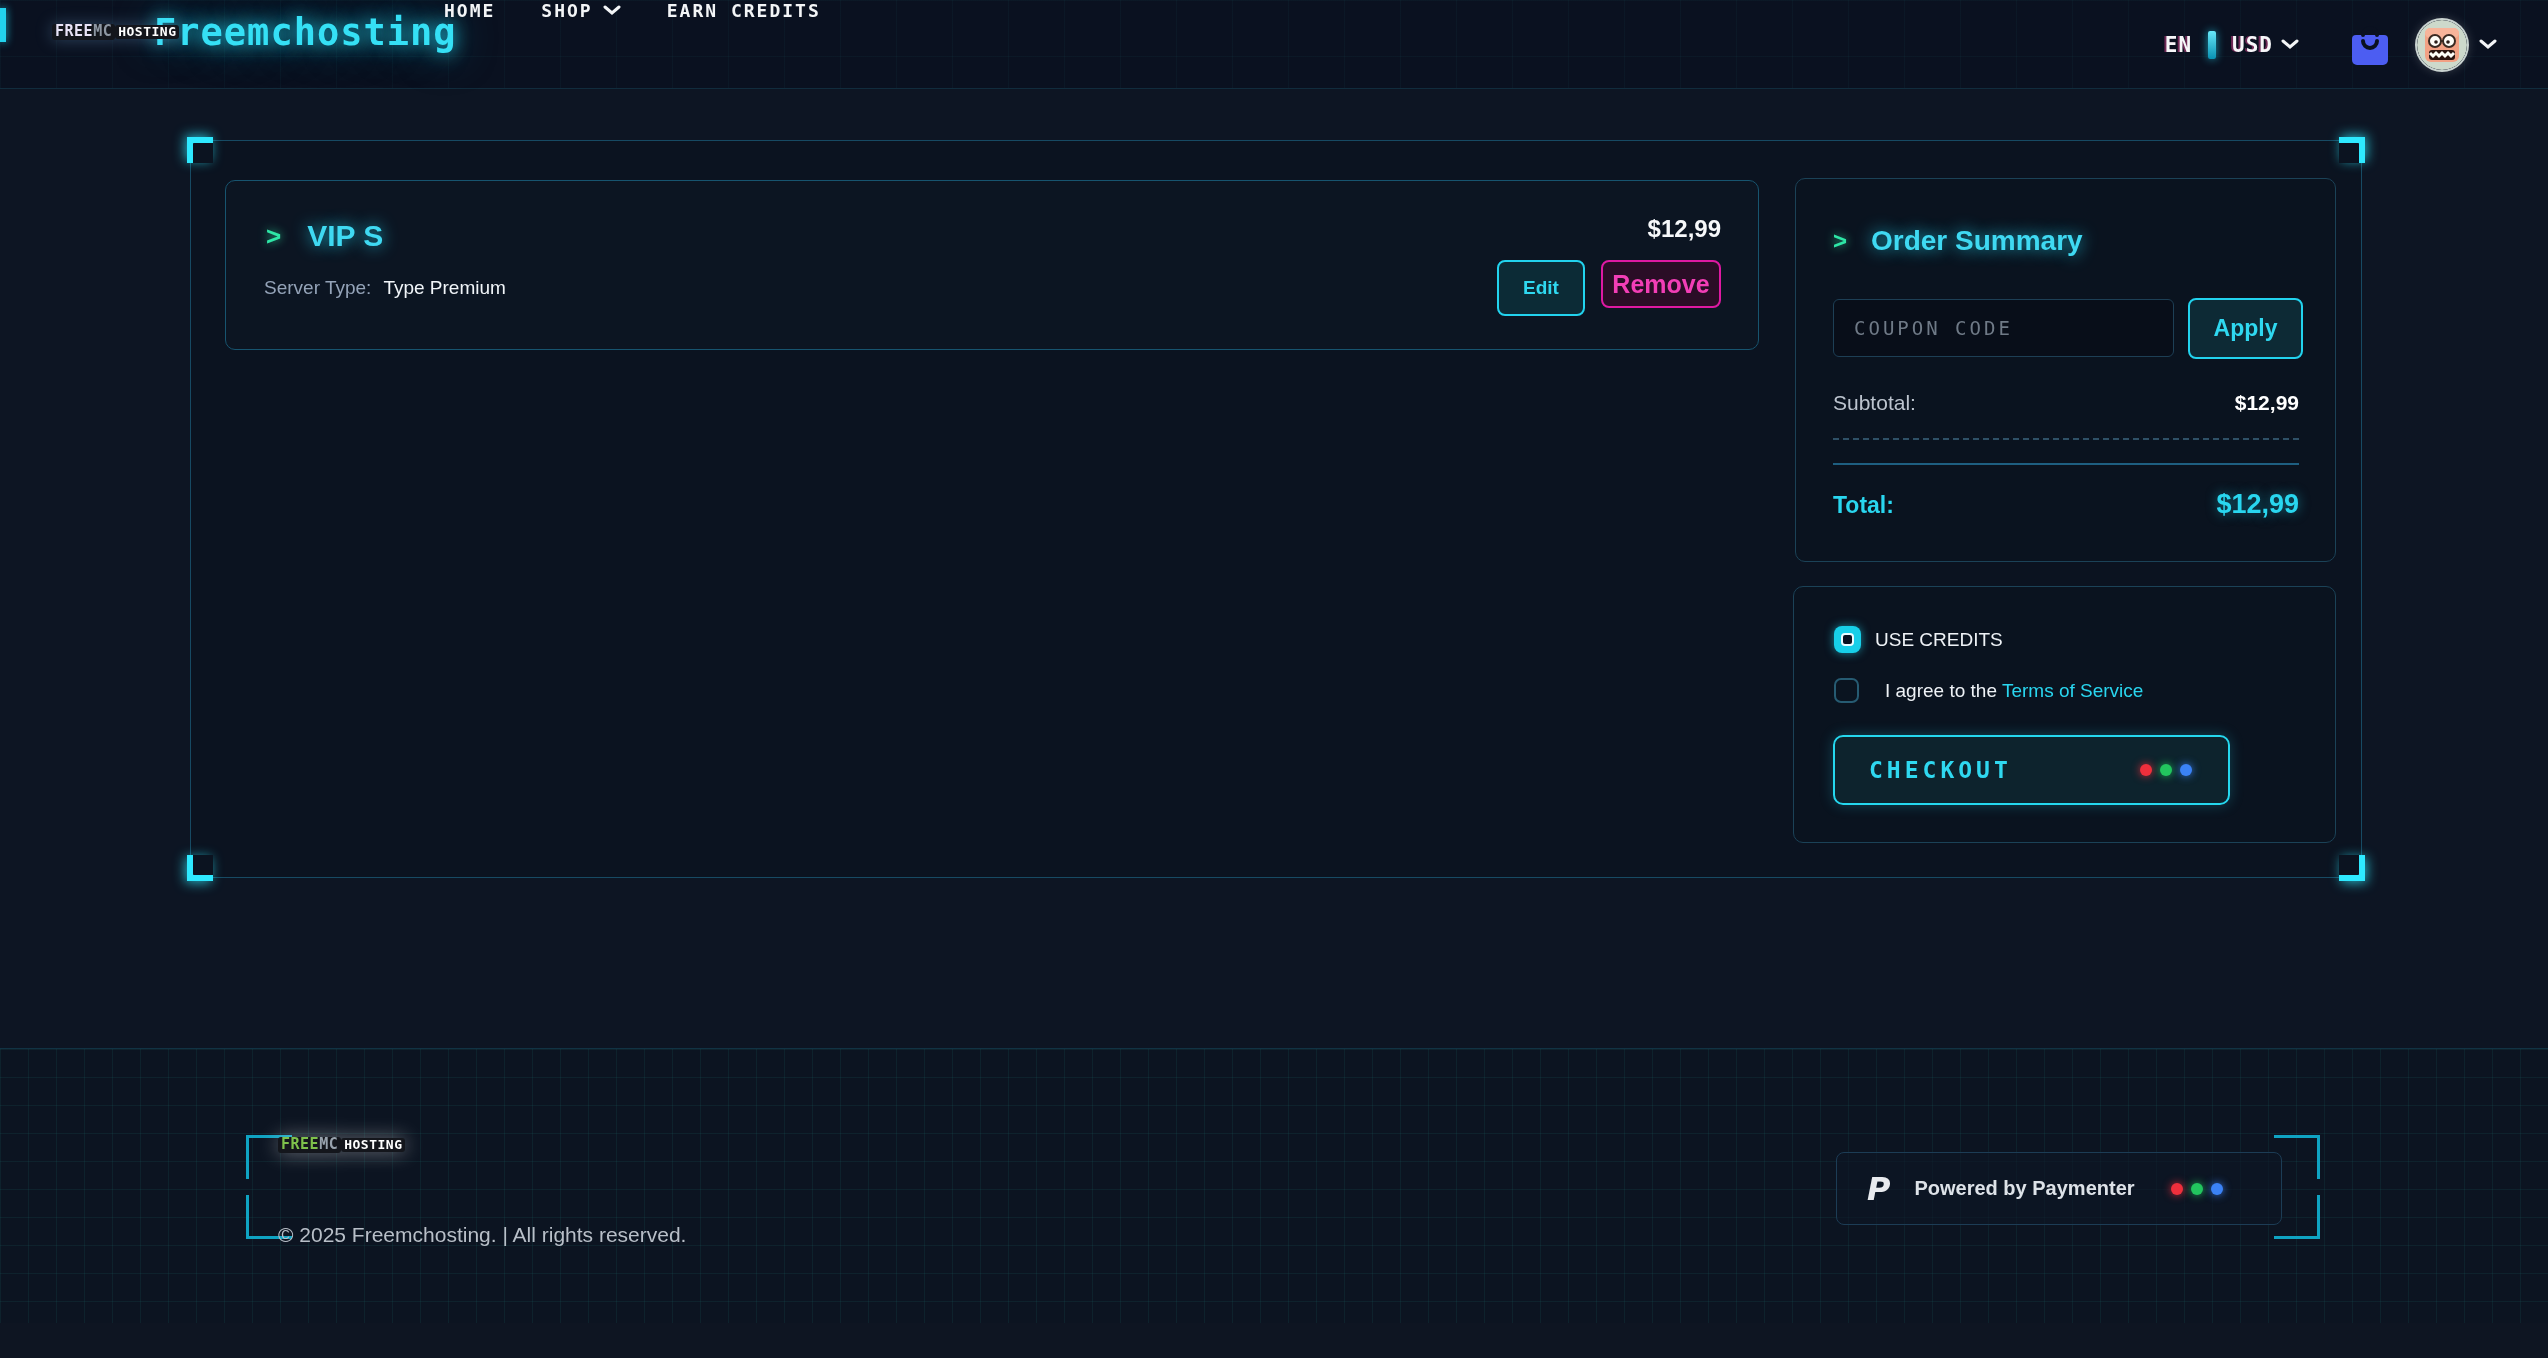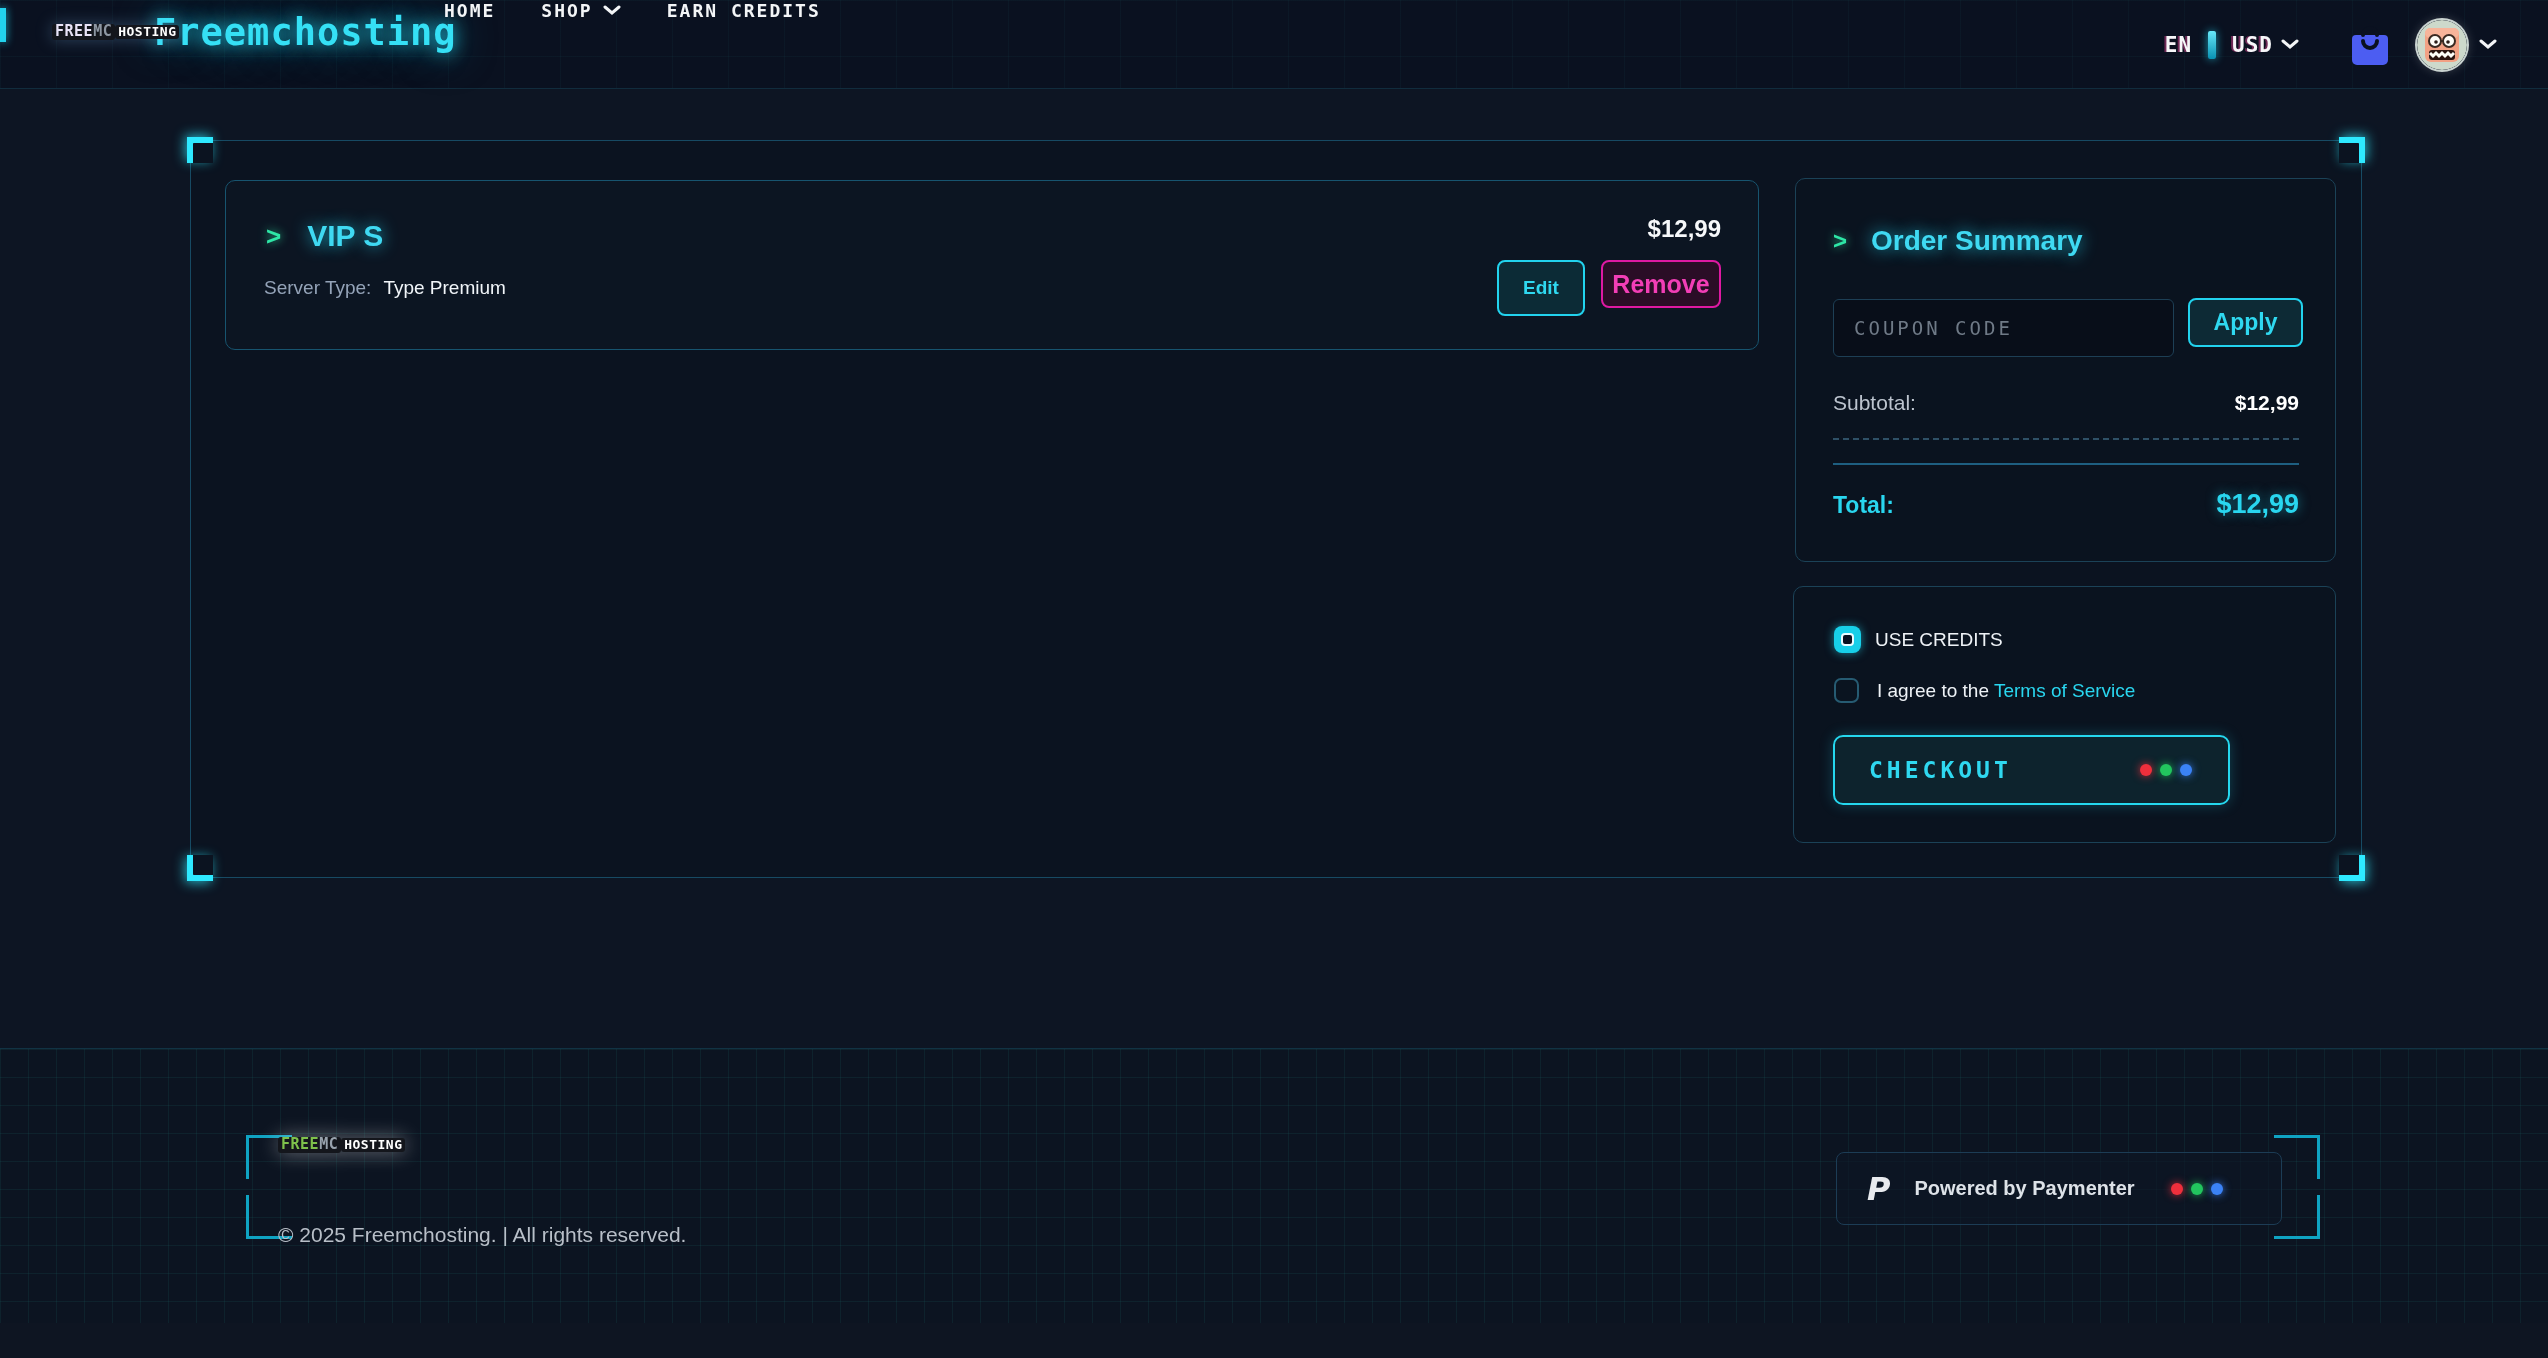--- a/index.html
+++ b/index.html
@@ -93,21 +93,21 @@
   .panel-head { position:absolute; left:37px; top:46px; display:flex; align-items:center; gap:24px; }
   .panel-head .chev-green { font-size:24px; }
   .panel-title { font-size:28px; font-weight:bold; color:#3fd9f2; text-shadow:0 0 16px rgba(34,211,238,.85); }
   .coupon-input {
     position:absolute; left:37px; top:120px; width:341px; height:58px;
     background:rgba(7,14,24,.8); border:1px solid #1d3f55; border-radius:6px;
     color:#cfd6dd; font-family:"DejaVu Sans Mono", monospace; font-size:19px; letter-spacing:3px;
     padding:0 20px; outline:none;
   }
   .coupon-input::placeholder { color:#6f7a87; }
-  .apply-btn { position:absolute; left:392px; top:119px; width:115px; height:49px;
+  .apply-btn { position:absolute; left:392px; top:119px; width:115px; height:61px;
     border:2px solid #22d3ee; background:#0d2a35; color:#2fd8f0; font-size:23px; border-radius:8px; }
   .sum-row { position:absolute; left:37px; right:36px; display:flex; justify-content:space-between; align-items:baseline; }
   .subtotal-row { top:212px; }
   .subtotal-label { font-size:21px; color:#bcc4ce; }
   .subtotal-value { font-size:21px; font-weight:bold; color:#ffffff; }
   .div-dashed { position:absolute; left:37px; right:36px; top:259px; border-top:2px dashed rgba(125,211,252,.32); }
   .div-solid  { position:absolute; left:37px; right:36px; top:284px; border-top:2px solid rgba(56,189,248,.45); }
   .total-row { top:310px; }
   .total-label { font-size:23px; font-weight:bold; color:#29d6ef; }
   .total-value { font-size:27px; font-weight:bold; color:#29d6ef; text-shadow:0 0 12px rgba(34,211,238,.5); }
@@ -116,21 +116,21 @@
   .credits-panel {
     position:absolute; left:1602px; top:445px; width:543px; height:257px;
     border:1px solid #1b4257; border-radius:10px; background:rgba(10,19,31,.35);
   }
   .credits-row { position:absolute; left:40px; top:39px; display:flex; align-items:center; gap:14px; }
   .cbx-checked { width:27px; height:27px; border-radius:8px; background:#17cfe8;
     display:flex; align-items:center; justify-content:center; cursor:pointer;
     box-shadow:0 0 10px rgba(34,211,238,.6); }
   .cbx-inner { width:13px; height:13px; border-radius:4px; background:#0a1220; border:2.5px solid #eafcff; }
   .credits-label { font-size:19px; color:#eef2f6; }
-  .terms-row { position:absolute; left:40px; top:91px; display:flex; align-items:center; gap:18px; }
+  .terms-row { position:absolute; left:40px; top:91px; display:flex; align-items:center; gap:26px; }
   .cbx-empty { width:25px; height:25px; border-radius:7px; border:2px solid #265b72; background:rgba(10,22,34,.6); cursor:pointer; }
   .terms-text { font-size:19px; color:#eef2f6; }
   .terms-link { color:#29d6ef; text-decoration:none; cursor:pointer; }
   .checkout-btn { position:absolute; left:39px; top:148px; width:397px; height:70px;
     border:2px solid #25d7ee; border-radius:10px; background:rgba(15,42,51,.75);
     display:flex; align-items:center; cursor:pointer; box-shadow:0 0 14px rgba(34,211,238,.25);
   }
   .checkout-label { margin-left:34px; font-family:"DejaVu Sans Mono", monospace; font-weight:bold;
     font-size:23px; letter-spacing:4px; color:#2fd8f0; }
   .dots { display:flex; align-items:center; gap:8px; margin-left:auto; margin-right:36px; }

